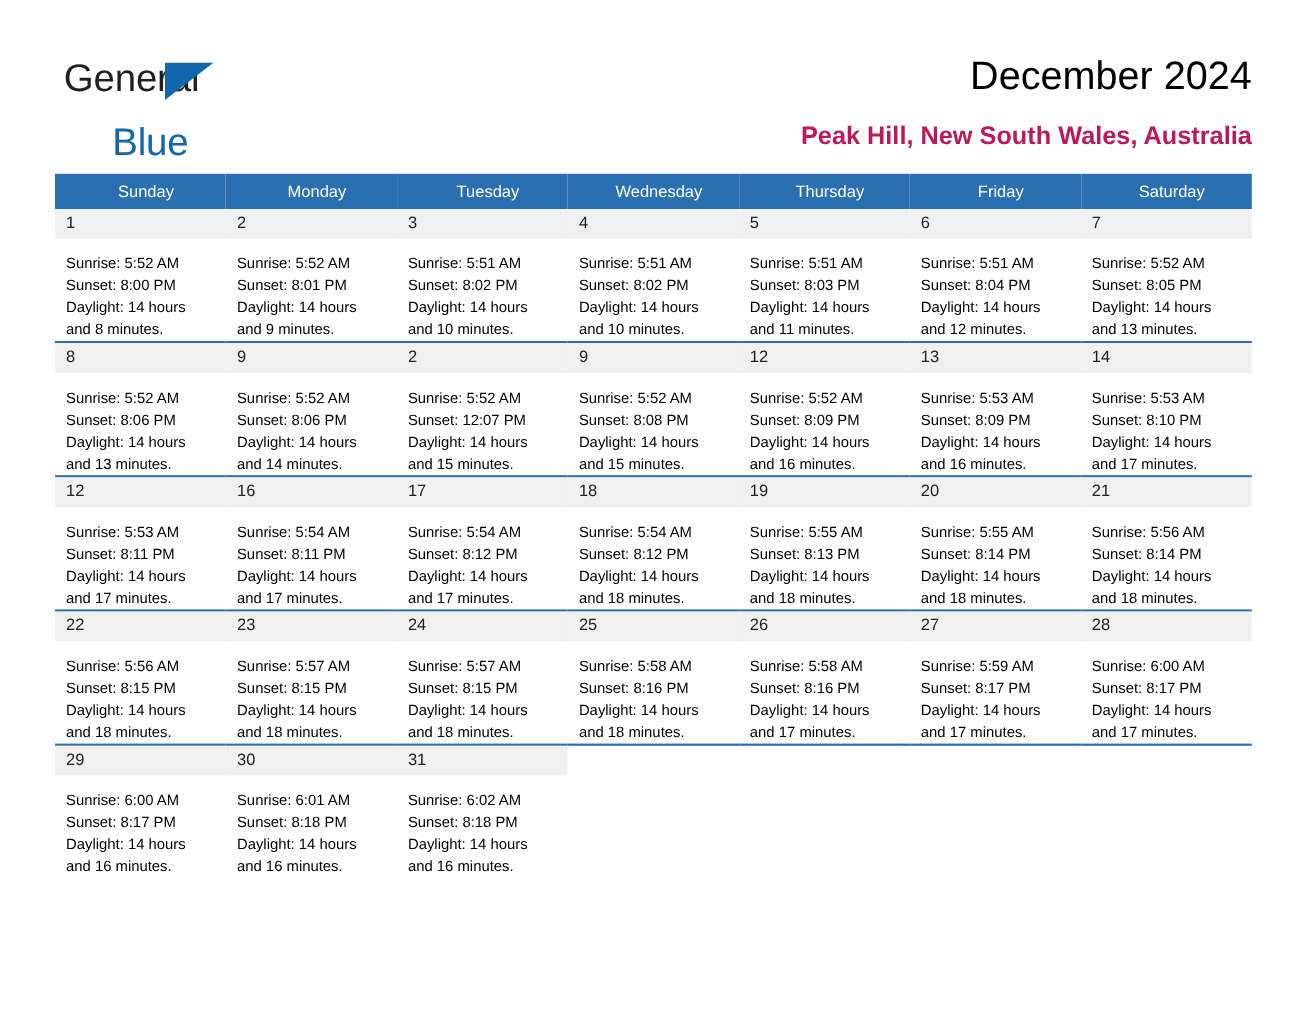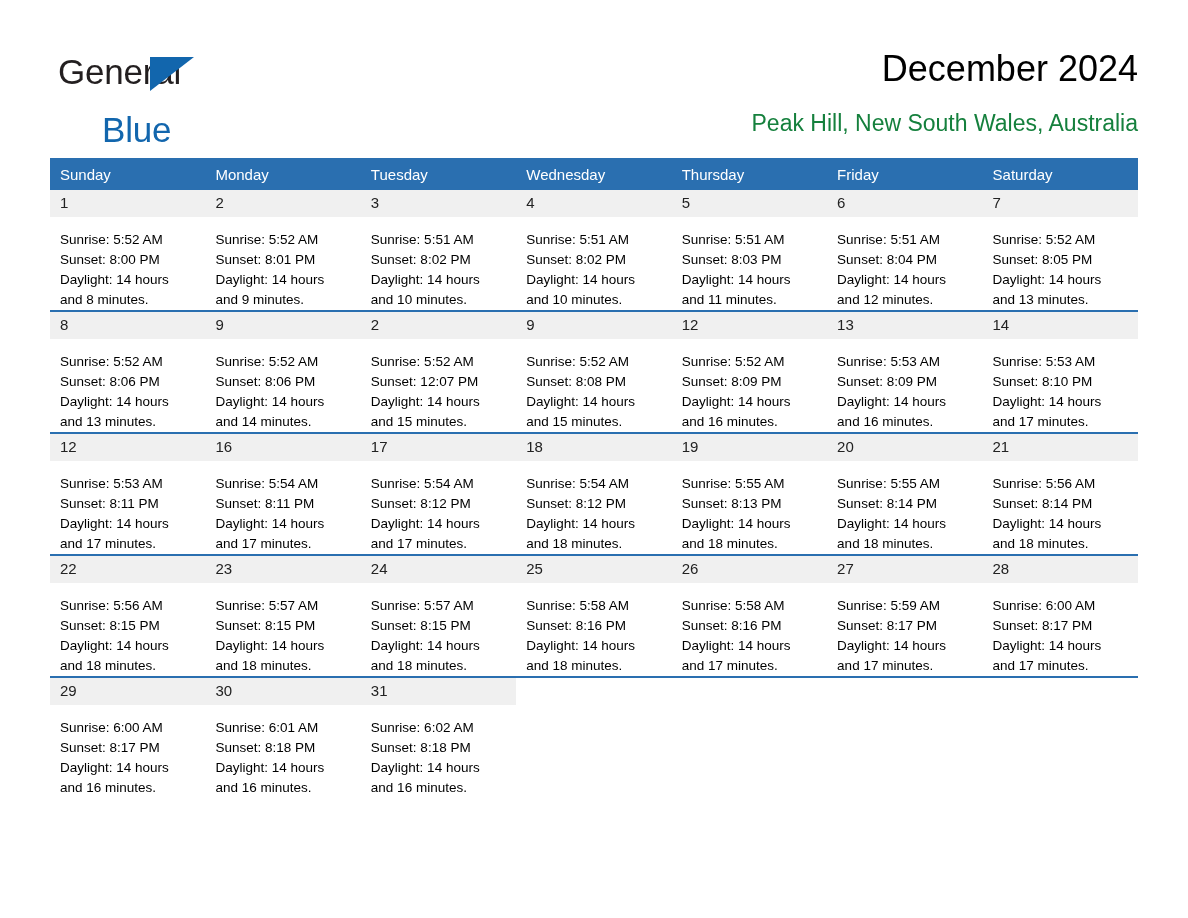--- a/index.html
+++ b/index.html
@@ -80,43 +80,43 @@
     font-size: 36px;
     line-height: 50px;
     font-weight: normal;
     color: #000000;
     white-space: nowrap;
     margin: 0;
   }
   .location-subtitle {
     font-size: 23px;
     line-height: 30px;
-    font-weight: normal;
-    color: #15803d;
+    font-weight: bold;
+    color: #be185d;
     white-space: nowrap;
     margin: 14px 0 0 0;
   }
 
   
   .calendar {
     position: absolute;
     left: 50px;
     top: 158px;
     width: 1088px;
     border-collapse: collapse;
     table-layout: fixed;
   }
   .calendar col { width: 155.43px; }
 
   .calendar thead th {
     background: #2a6fb0;
     color: #ffffff;
     font-size: 15px;
     font-weight: normal;
-    text-align: left;
+    text-align: center;
     padding: 7px 0 7px 10px;
     height: 18px;
     vertical-align: middle;
     white-space: nowrap;
   }
 
   .week-row > td {
     vertical-align: top;
     padding: 0;
     border-top: 2px solid #2a6fb0;

